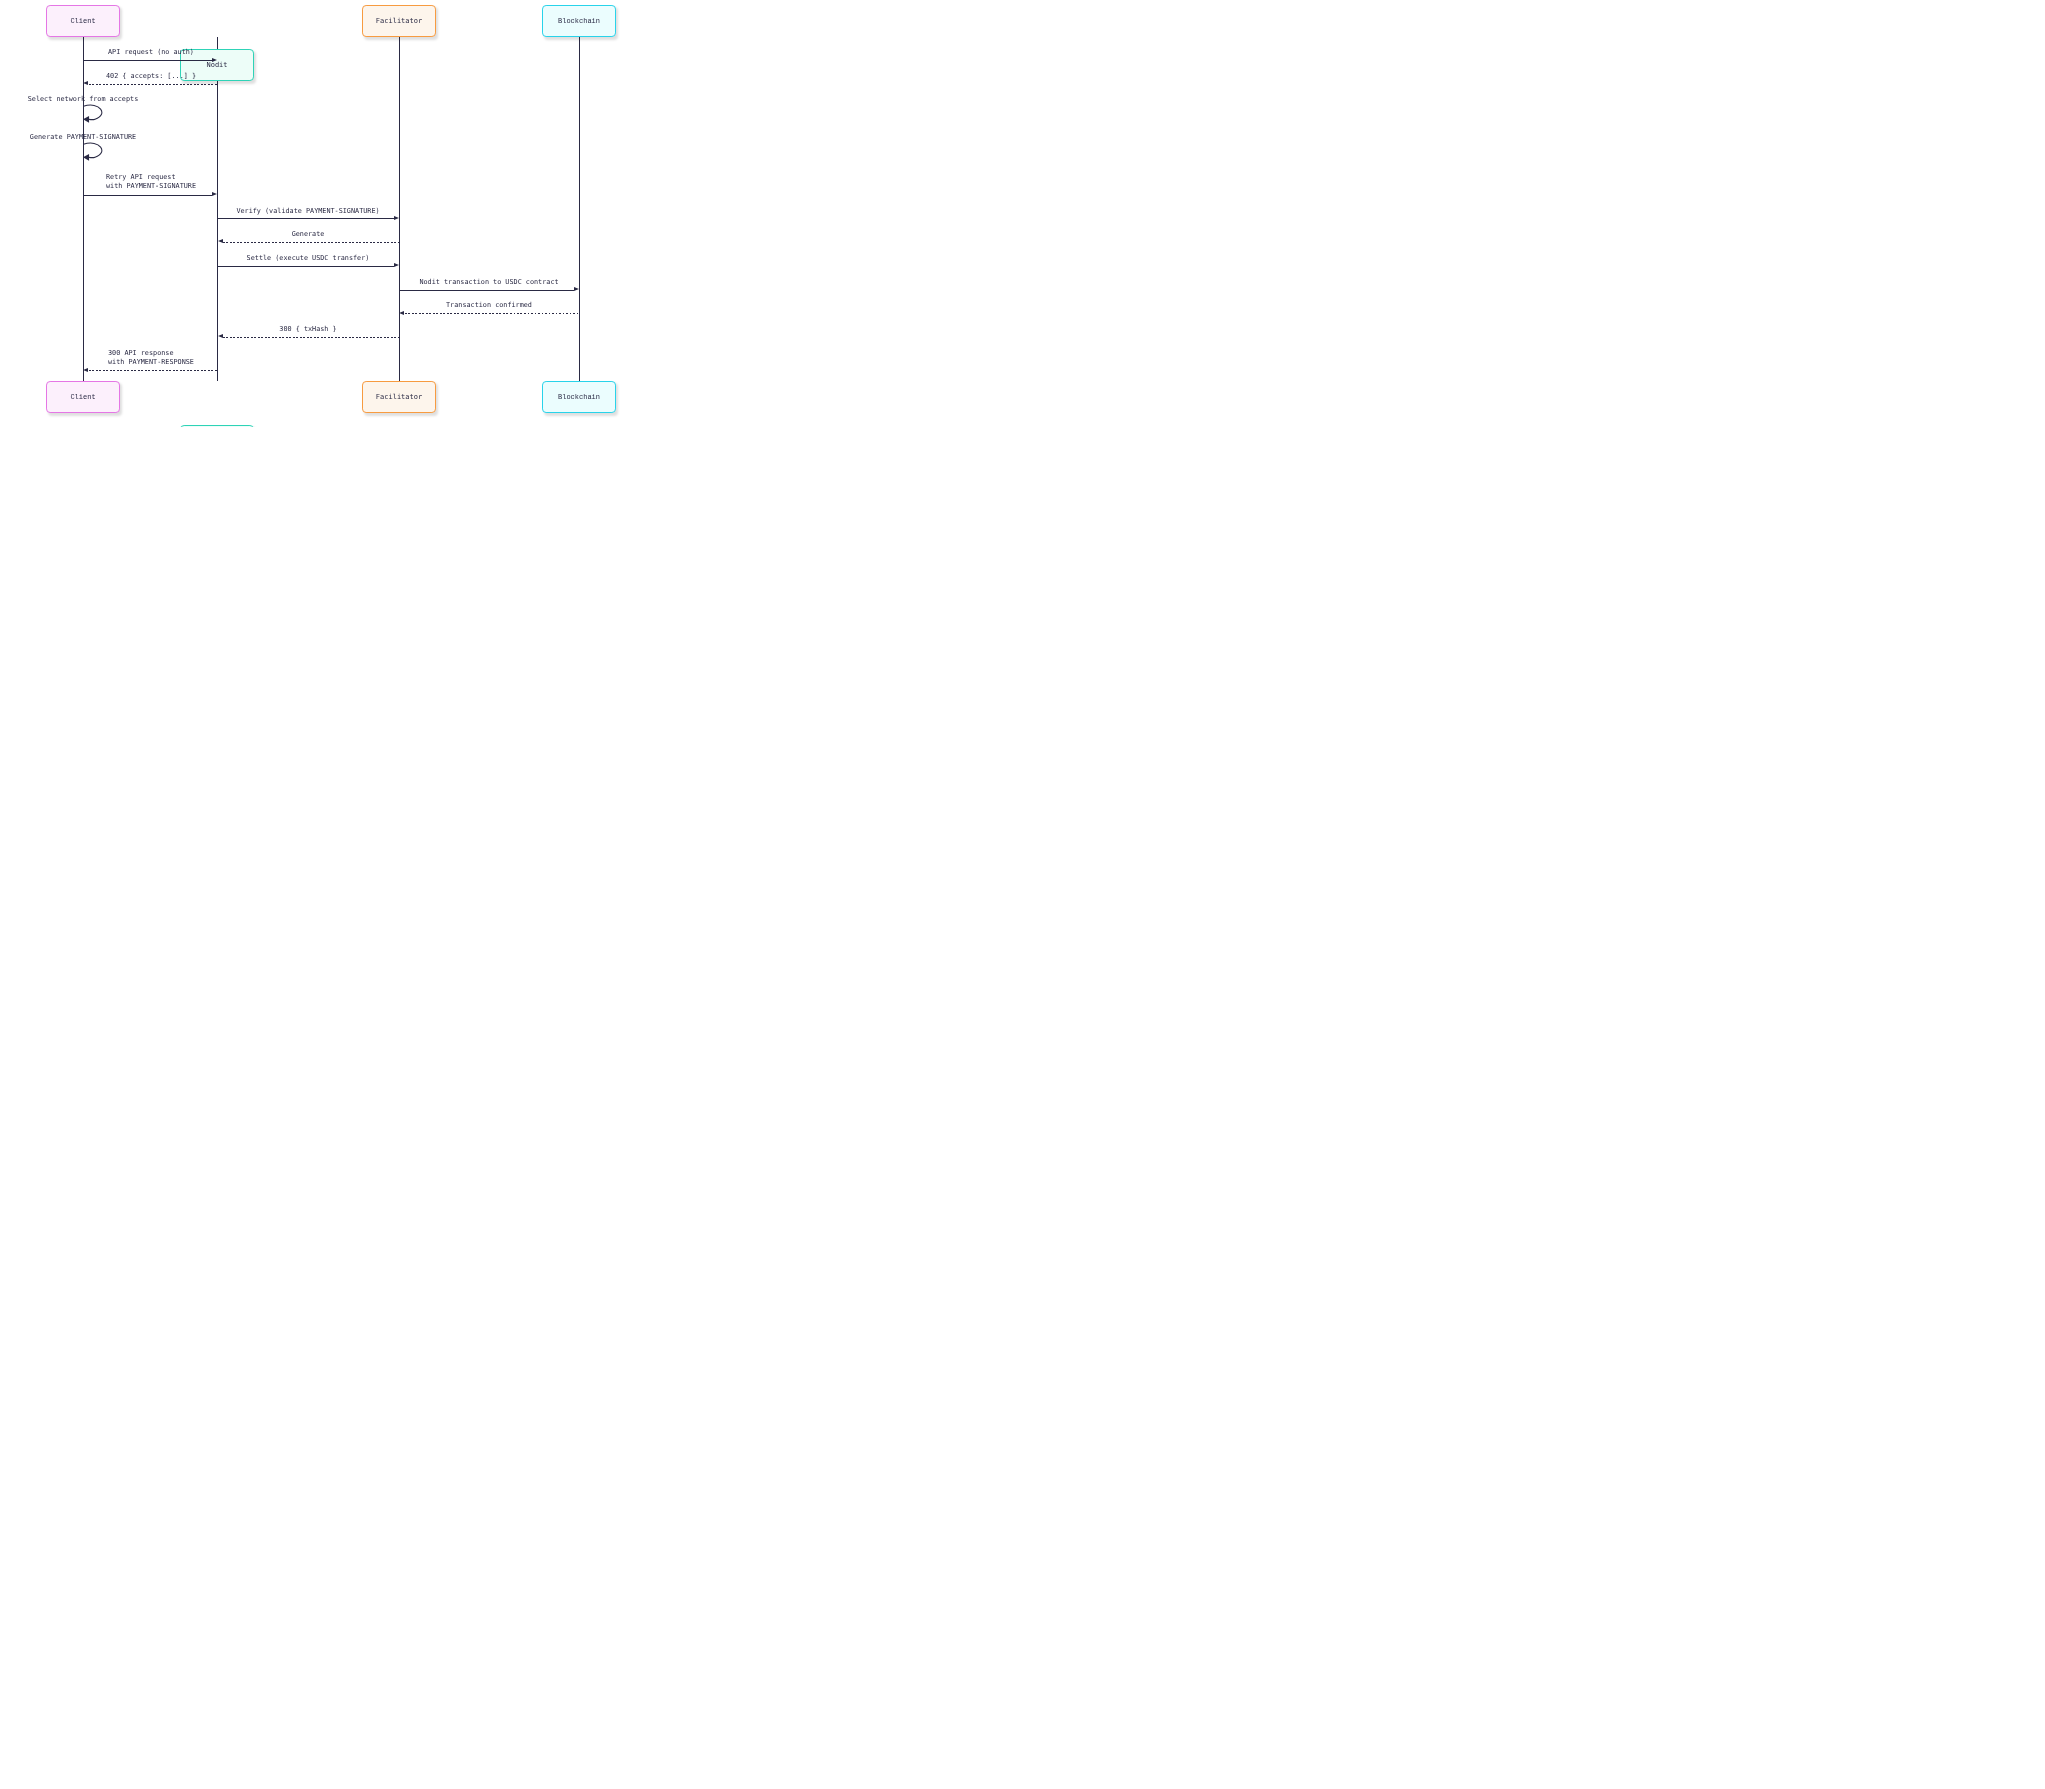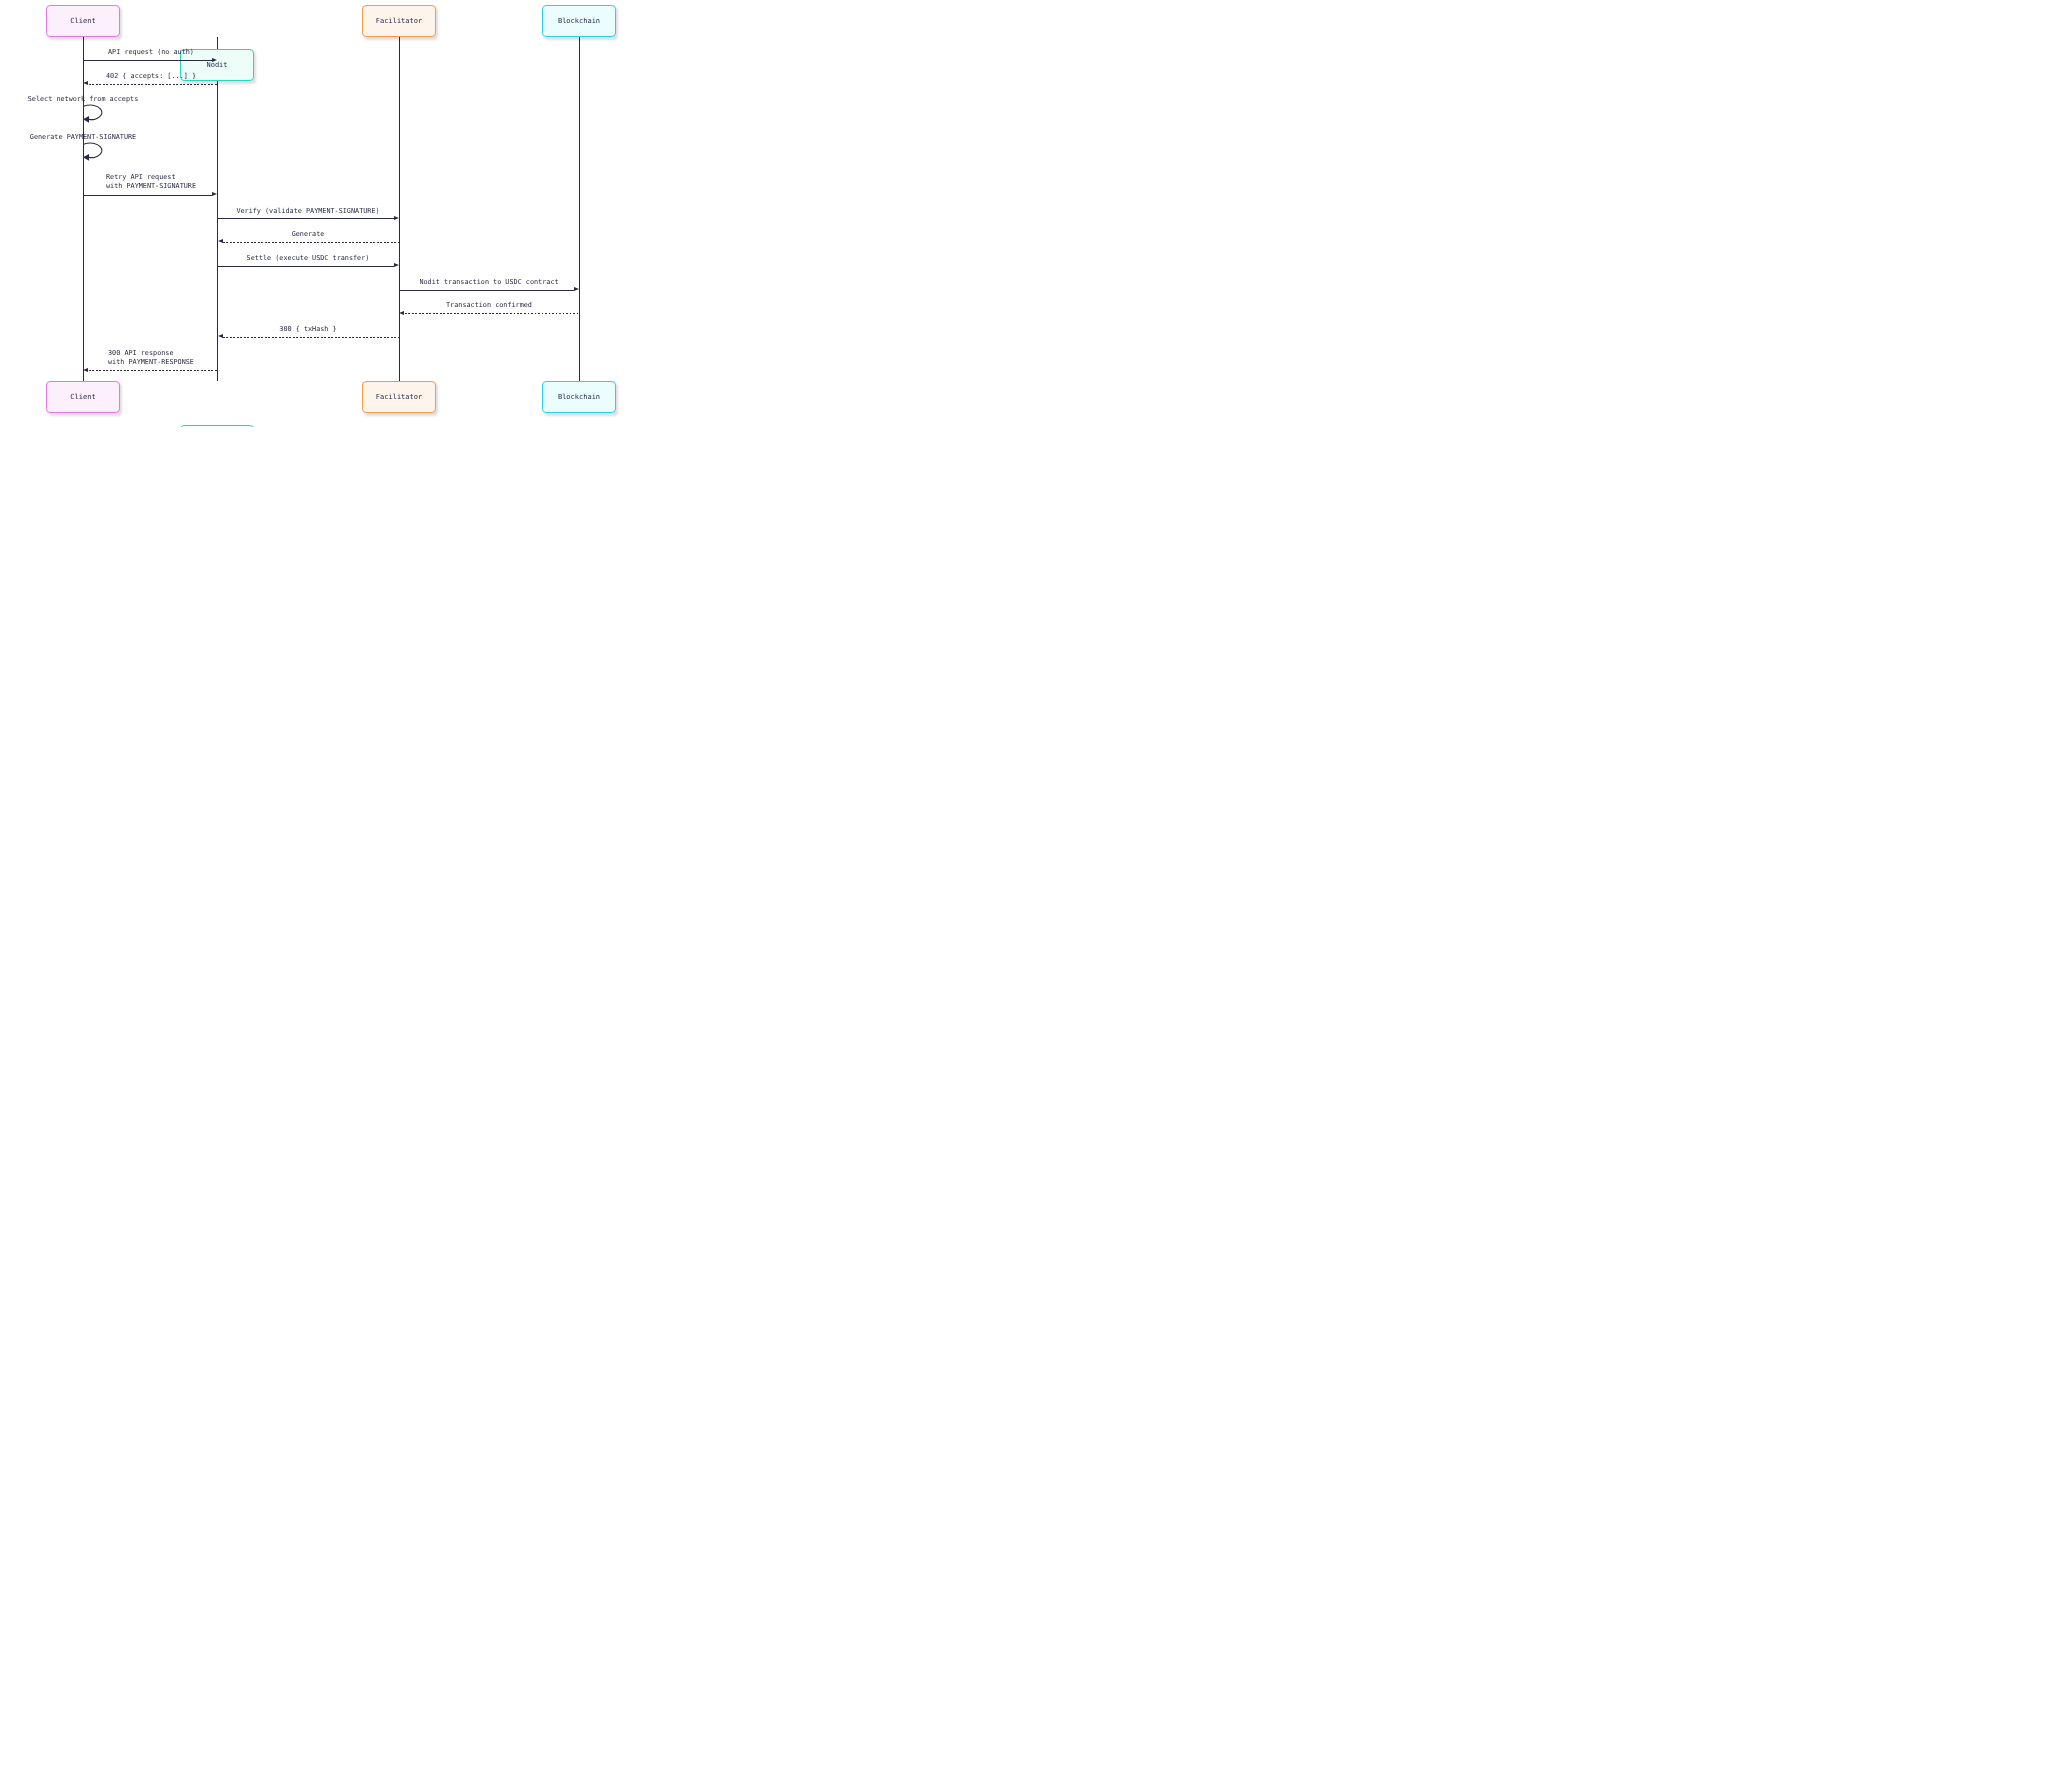--- a/index.html
+++ b/index.html
@@ -7,24 +7,24 @@
     position:relative;width:632px;height:427px;background:#ffffff;overflow:hidden;
     font-family:"DejaVu Sans Mono", monospace;color:#2a2a44;
   }
   
   .actor{
     position:absolute;width:74px;height:31.5px;border-radius:4.1px;border:1.2px solid;
     display:flex;align-items:center;justify-content:center;
     font-size:7px;box-sizing:border-box;
     box-shadow:2px 2.9px 2.5px rgba(0,0,0,0.13);
   }
-  .actor.client{border-color:#e576e5;background:#fcf0fc;}
+  .actor.client{border-color:#e576e5;background:#fcf0fc;font-family:Liberation Mono, monospace;}
   .actor.nodit{border-color:#2ed3b7;background:#edfdf8;margin-top:44px;}
   .actor.facilitator{border-color:#f79b40;background:#fdf5ec;}
-  .actor.blockchain{border-color:#28d3ea;background:#ebfdfe;}
+  .actor.blockchain{border-color:#28d3ea;background:#ebfdfe;font-family:Liberation Mono, monospace;}
   
   .lifeline{position:absolute;top:37px;height:344px;width:0.8px;background:#2a2a44;}
   
   .mlabel{
     position:absolute;transform:translateX(-50%);text-align:left;
     white-space:pre-line;font-size:6.8px;line-height:9.4px;font-weight:500;
   }
   
   .arrow{position:absolute;height:1.2px;}
   .arrow.solid{background:#2a2a44;}

